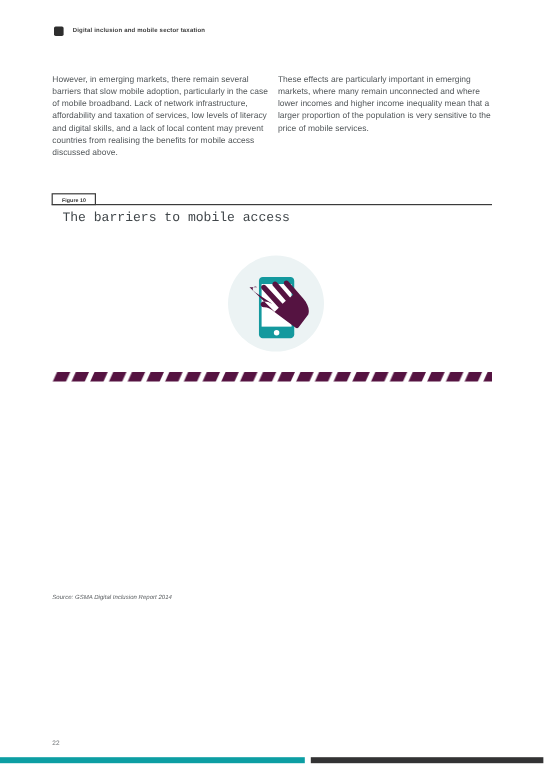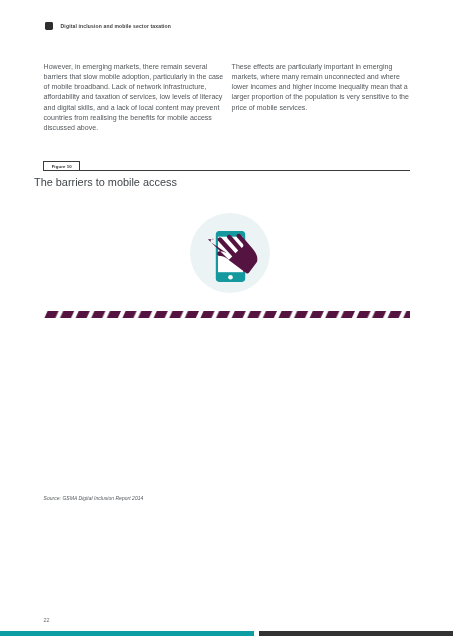--- a/index.html
+++ b/index.html
@@ -14,21 +14,21 @@
   
   .cols{position:absolute;left:43.6px;top:62.2px;width:366px;}
   .col{position:absolute;top:0;font-size:7.05px;line-height:10.08px;color:#53585b;letter-spacing:.005px;}
   .col-left{left:0;width:186px;}
   .col-right{left:188px;width:180px;}
 
   
   .figlabel{position:absolute;left:43.4px;top:161.2px;width:36.6px;height:9.5px;box-sizing:border-box;border:0.7px solid #3b3b3b;background:#fff;z-index:3;}
   .figlabel span{position:absolute;left:0;right:0;top:2.1px;text-align:center;font-size:4.35px;font-weight:700;letter-spacing:.09px;color:#2d2d2d;}
   .figrule{position:absolute;left:43.4px;top:170.0px;width:366.2px;height:0.7px;background:#3b3b3b;z-index:1;}
-  .figtitle{position:absolute;left:34px;top:176.0px;font-size:10.9px;color:#40464a;letter-spacing:0px;}
+  .figtitle{position:absolute;left:52px;top:176.0px;font-size:10.9px;color:#40464a;letter-spacing:0px;font-family:Liberation Mono, monospace;}
 
   
   .hero{position:absolute;left:190px;top:212.5px;width:80px;height:80px;border-radius:50%;background:#ecf3f4;}
   .hero svg{position:absolute;left:0;top:0;}
 
   
   .stripes{position:absolute;left:43.4px;top:307.7px;width:366.2px;height:10.2px;overflow:hidden;}
 
   
   .cards{position:absolute;left:43.4px;top:326px;width:366.2px;height:156px;}

